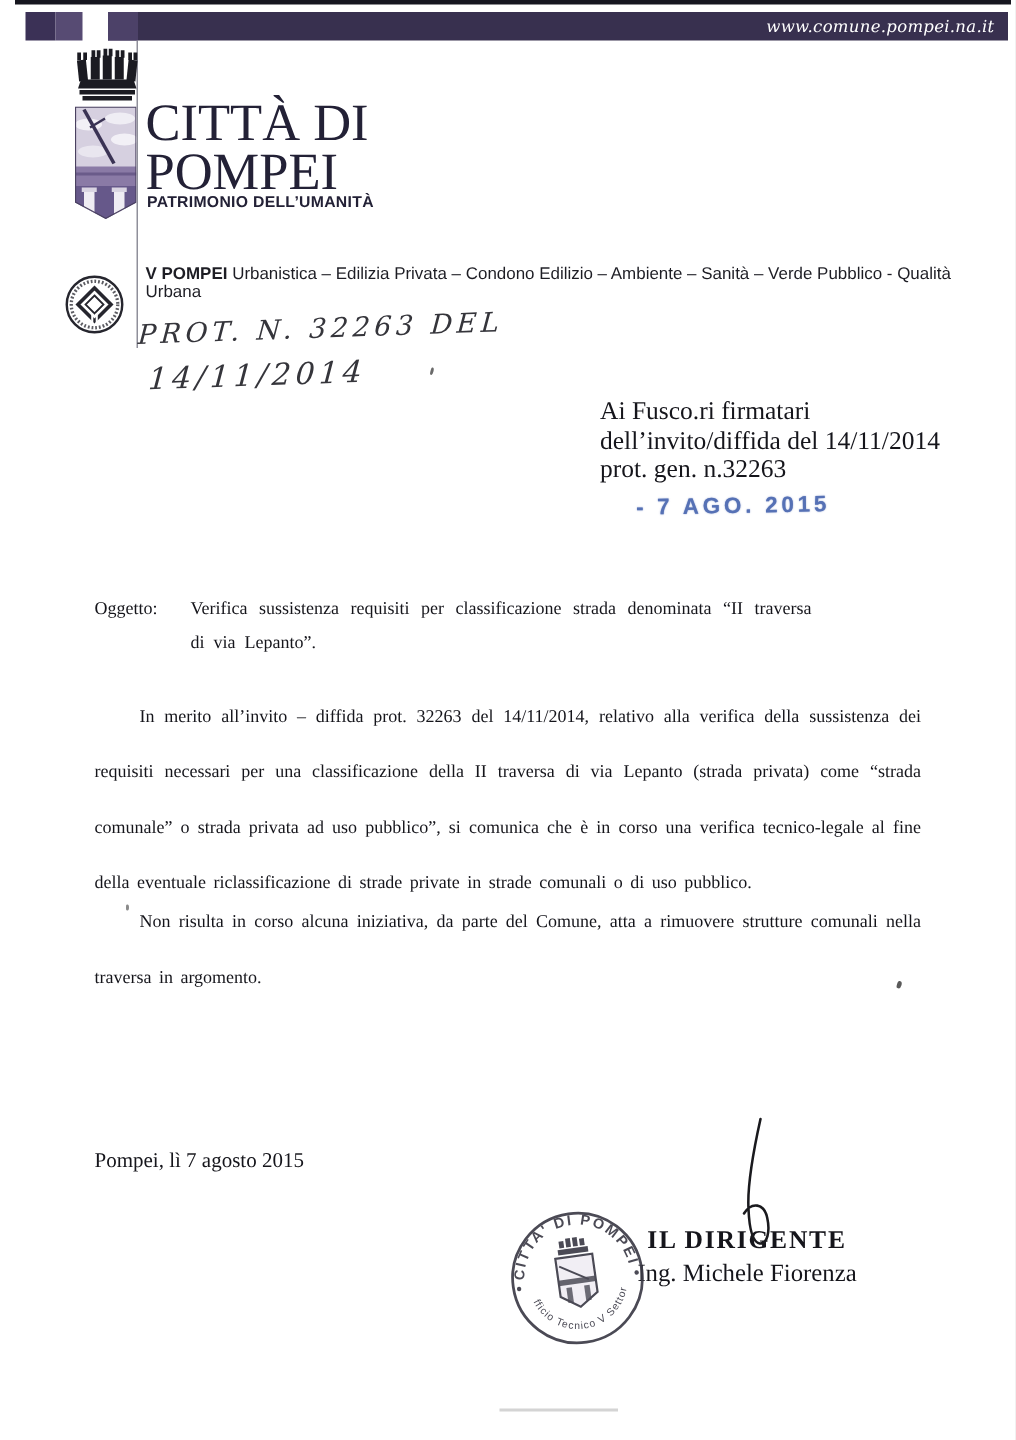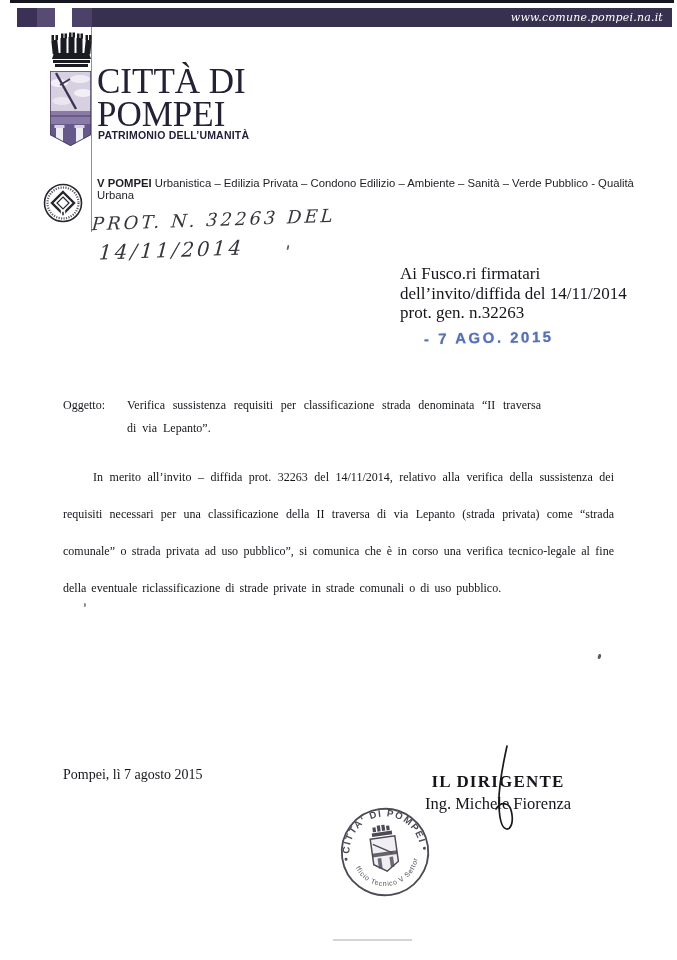--- a/index.html
+++ b/index.html
@@ -71,21 +71,21 @@
   .bodytext{
     position:absolute;left:63px;width:551px;
     font-size:12px;line-height:37px;color:#15151b;
     text-align:justify;word-spacing:2px;
   }
   .p1{top:459px;text-indent:30px;}
   .p2{top:596px;text-indent:30px;}
   .dateline{position:absolute;left:63px;top:737px;font-size:14px;color:#15151b;margin-top:30px;}
   
   .sig-block{position:absolute;left:412px;top:772px;width:172px;text-align:center;color:#15151b;}
-  .sig-role{font-size:17px;font-weight:bold;letter-spacing:1.2px;}
+  .sig-role{font-size:17px;font-weight:bold;letter-spacing:1.2px;margin-top:45px;}
   .sig-name{font-size:16.5px;margin-top:2px;}
   .sig-stroke{position:absolute;left:480px;top:744px;}
   .round-stamp{position:absolute;left:339px;top:806px;transform:rotate(-8deg);opacity:.92;}
   
   .footer{position:absolute;left:0;top:904px;width:677px;text-align:center;
     font-family:"Liberation Sans",sans-serif;font-size:10px;color:#3a3a3a;line-height:14px;}
   .footer .email{font-style:italic;text-decoration:underline;}
   .faintline{position:absolute;left:333px;top:939px;width:79px;height:2px;background:#d4d4d4;}
   
   .speck{position:absolute;background:#5a5a5a;border-radius:40% 60% 60% 40%;}
@@ -182,20 +182,21 @@
   </div>
 
   <div class="datestamp">- 7 AGO. 2015</div>
 
   <div class="subject">
     <span class="lbl">Oggetto:</span>
     <span class="txt">Verifica sussistenza requisiti per classificazione strada denominata “II traversa di via Lepanto”.</span>
   </div>
 
   <div class="bodytext p1">In merito all’invito – diffida prot. 32263 del 14/11/2014, relativo alla verifica della sussistenza dei requisiti necessari per una classificazione della II traversa di via Lepanto (strada privata) come “strada comunale” o strada privata ad uso pubblico”, si comunica che è in corso una verifica tecnico-legale al fine della eventuale riclassificazione di strade private in strade comunali o di uso pubblico.</div>
+  <div class="bodytext p2">Non risulta in corso alcuna iniziativa, da parte del Comune, atta a rimuovere strutture comunali nella traversa in argomento.</div>
 
   <div class="dateline">Pompei, lì 7 agosto 2015</div>
 
   <div class="sig-block">
     <div class="sig-role">IL DIRIGENTE</div>
     <div class="sig-name">Ing. Michele Fiorenza</div>
   </div>
 
   <svg class="sig-stroke" width="45" height="92" viewBox="0 0 45 92">
     <path d="M27 2 C 23 20, 18 45, 19 62 C 19.5 75, 21.5 84, 26.5 85 C 31.5 85.5, 33.5 77, 31.5 68 C 29.5 58, 21 57, 16 65" fill="none" stroke="#1a1a1e" stroke-width="1.7" stroke-linecap="round"></path>

